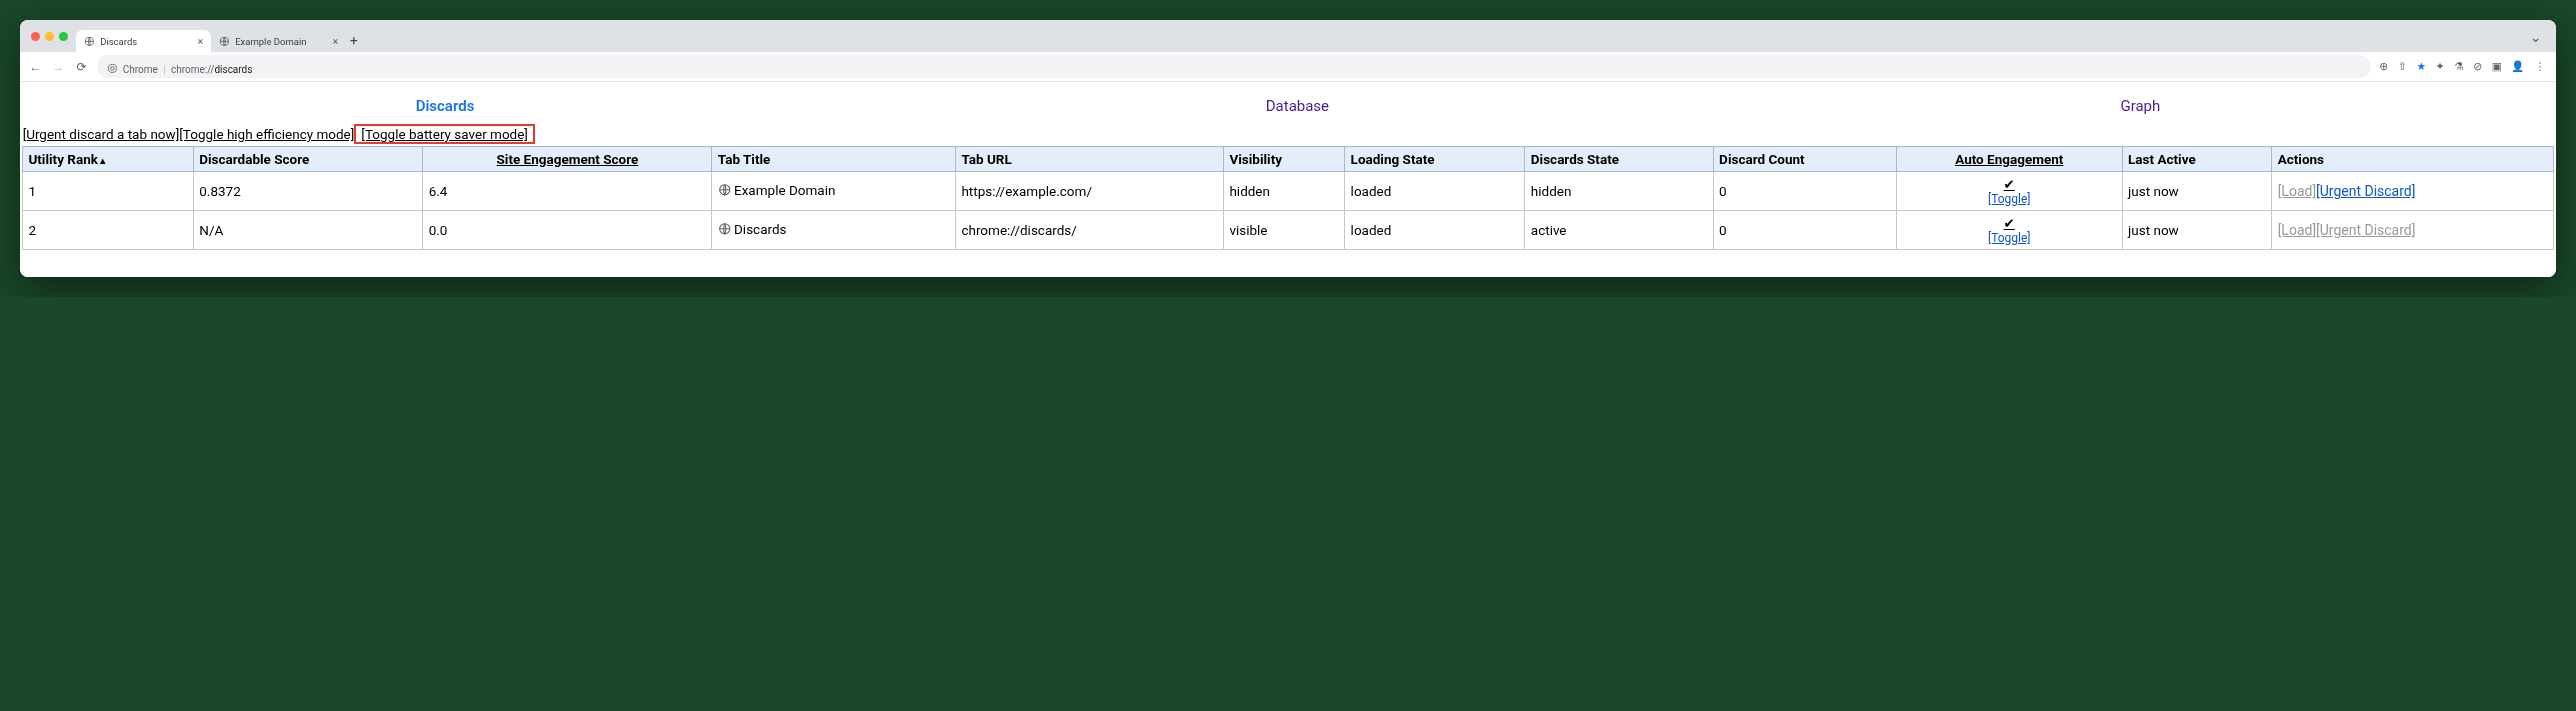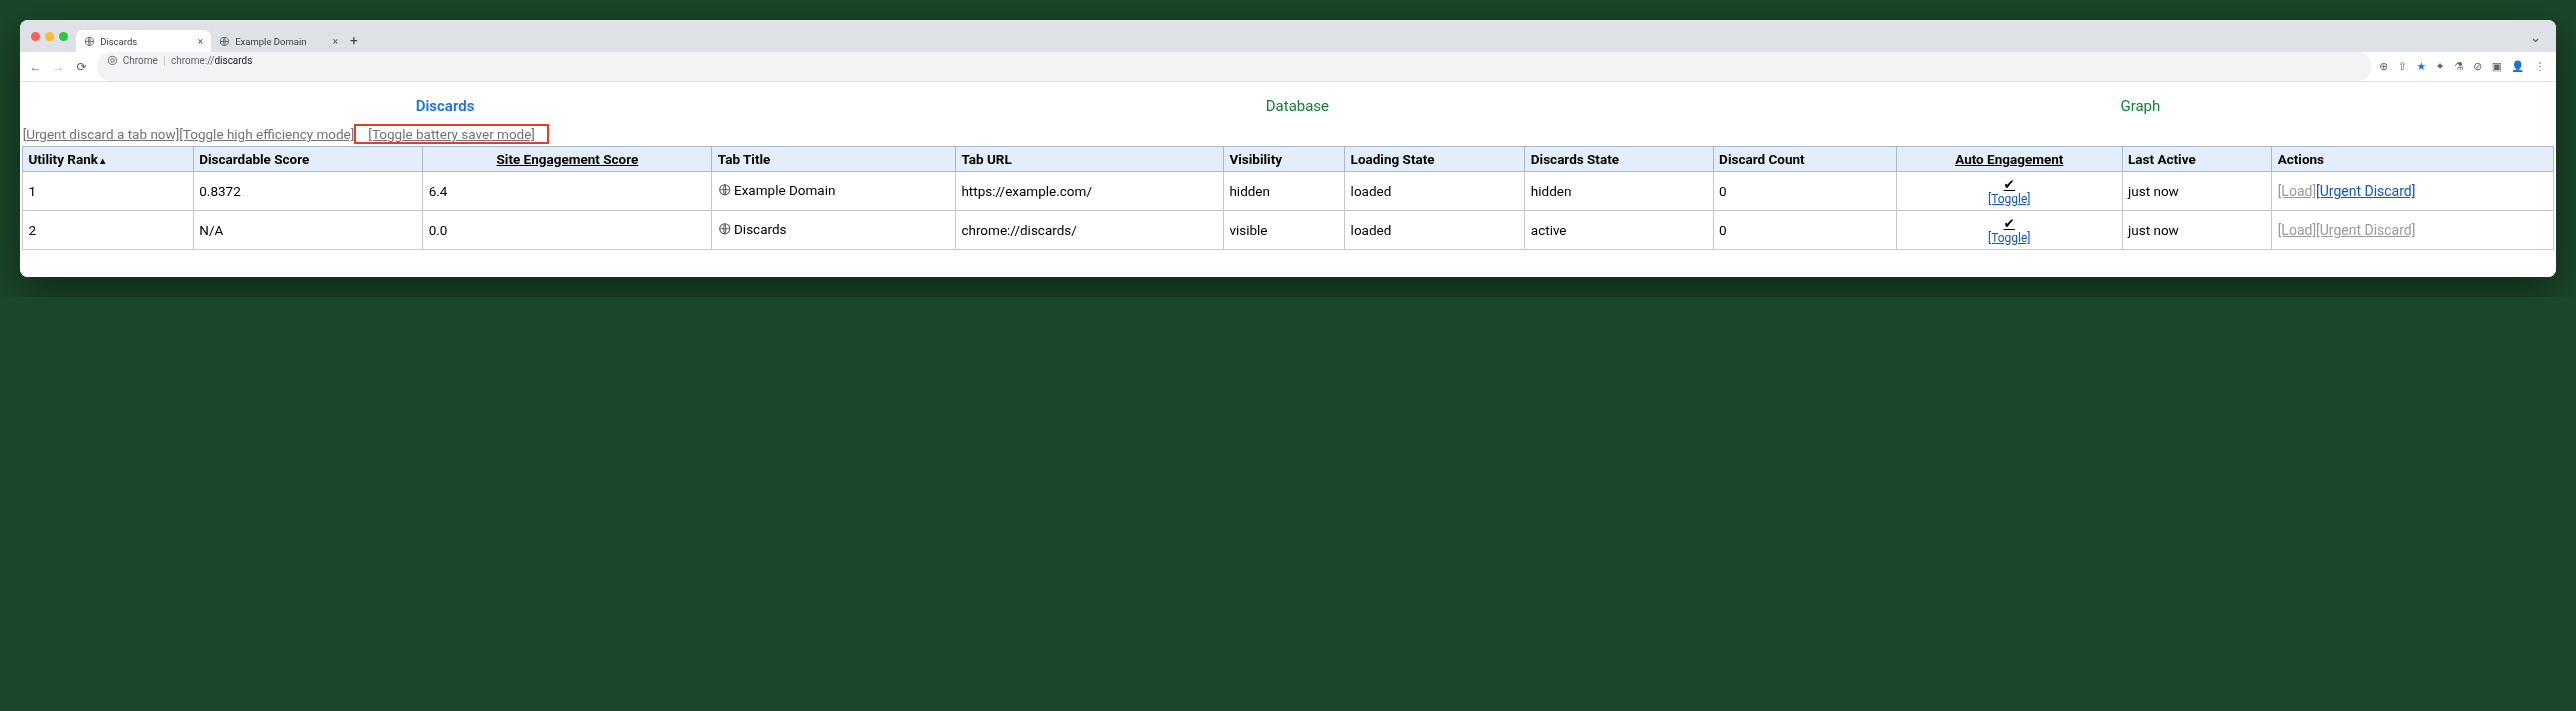--- a/index.html
+++ b/index.html
@@ -49,47 +49,47 @@
   .toolbar {
     background:#fff;
     display:flex; align-items:center; gap:8px;
     padding: 4px 8px;
     border-bottom:0.7px solid #e3e3e3;
     height:30px;
   }
   .navbtn { color:#5f6368; width:15px; text-align:center; font-size:12px; }
   .navbtn.disabled{ color:#b9b9b9; }
   .omni {
-    flex:1; display:flex; align-items:flex-start; gap:5.4px;
-    background:#f1f3f4; border-radius:13.5px; padding:2.7px 9.5px; height:29px;
+    flex:1; display:flex; align-items:flex-end; gap:5.4px;
+    background:#f1f3f4; border-radius:13.5px; padding:2.7px 9.5px; height:23px;
     color:#5f6368; font-size:10px;
   }
   .omni .sep{ color:#bbb; }
   .omni .path-dark{ color:#202124; }
   .ticons { display:flex; align-items:center; gap:9.5px; color:#5f6368; font-size:10.8px; padding-right:2.7px;}
   .star { color:#1a73e8; }
 
   
   .page { background:#fff; padding: 6.8px 0 27px 0; }
 
   .topnav {
     display:flex; justify-content:space-around;
     font-size:15px; padding: 8px 0 9.5px 0;
   }
-  .topnav .item { color:#15803d; }
+  .topnav .item { color:#4c1d95; }
   .topnav .item.active { color:#1a73e8; font-weight:600; }
 
   .cmdlinks {
     padding: 0 2.7px 1.4px 2.7px;
     font-size:13.5px;
   }
-  .cmdlinks a { color:#737373; }
+  .cmdlinks a { color:#000000; }
   .highlight-box {
     border:2.7px solid #e43b2c;
-    padding:0 12px;
+    padding:0 5px;
     display:inline-block;
   }
 
   table.data {
     width: calc(100% - 4px);
     margin: 0 2px;
     border-collapse: collapse;
     font-size:13.5px;
   }
   table.data th {

